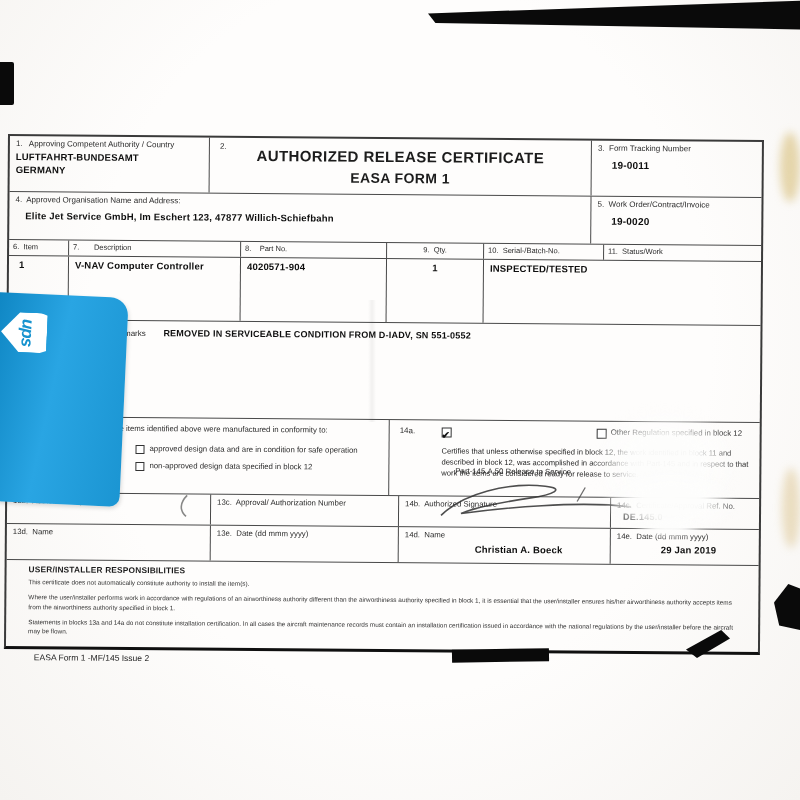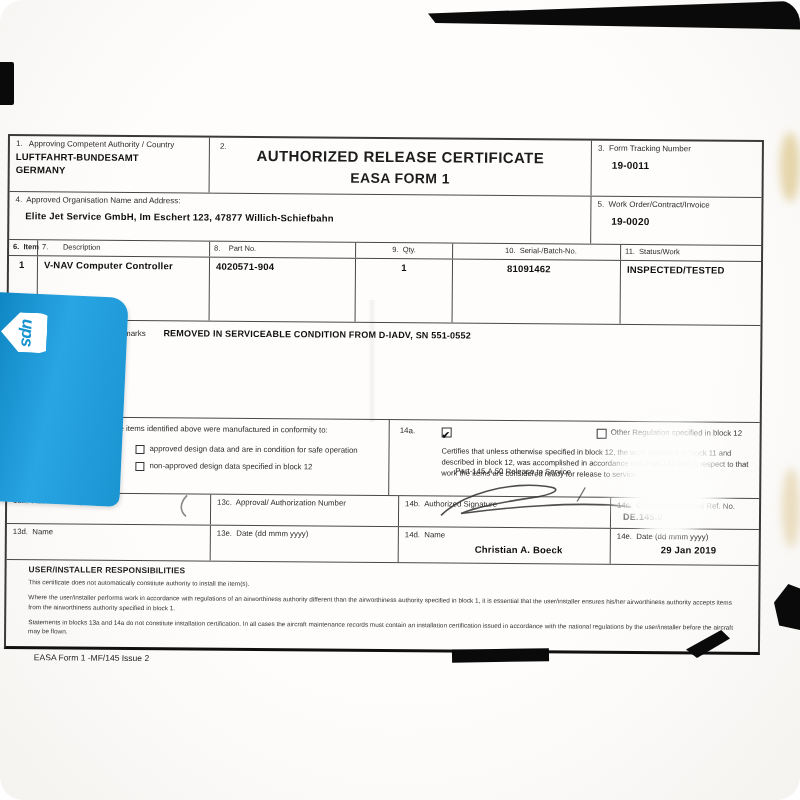--- a/index.html
+++ b/index.html
@@ -1,31 +1,31 @@
 <!DOCTYPE html>
 <html><head>
 <meta charset="utf-8">
 <style>
   html,body{margin:0;padding:0;}
   .page{position:relative;width:800px;height:800px;overflow:hidden;
         background:radial-gradient(ellipse at 50% 42%, #fefdfc 55%, #f5f3f0 100%);
-        font-family:"Liberation Sans", sans-serif;color:#1c1c1c;border-radius:23px;}
+        font-family:"Liberation Sans", sans-serif;color:#1c1c1c;}
   .document{position:absolute;left:8px;top:134px;width:752px;transform:rotate(.45deg);transform-origin:top left;}
   .form{position:relative;width:752px;border:2px solid #3a3a3a;border-bottom:3px solid #101010;background:rgba(255,255,255,0);}
   .row{display:flex;border-bottom:1.5px solid #484848;box-sizing:border-box;}
   .row:last-child{border-bottom:none;}
   .box{position:relative;border-right:1.5px solid #484848;box-sizing:border-box;padding:3px 6px;overflow:visible;}
   .box:last-child{border-right:none;}
   .grow{flex:1;}
   .lbl{font-size:8px;color:#2a2a2a;white-space:pre;}
   .lbl-sm{font-size:7.8px;color:#2a2a2a;white-space:pre;}
   .val{font-weight:bold;font-size:9.5px;color:#0e0e0e;letter-spacing:.2px;}
   .r1{height:56px;} .r2{height:48px;} .r3{height:16px;} .r4{height:64px;} .r5{height:97px;}
   .r6{height:76px;} .r7{height:31px;} .r8{height:36px;} .r9{height:86px;}
-  .c1{width:29px;font-weight:bold;} .c2{width:172px;} .c3{width:146px;} .c4{width:97px;text-align:center;} .c5{width:120px;margin-left:48px;}
+  .c1{width:60px;} .c2{width:172px;} .c3{width:146px;} .c4{width:97px;text-align:center;} .c5{width:120px;}
   .w200{width:200px;} .w170{width:170px;} .w382{width:382px;} .w204{width:204px;} .w188{width:188px;} .w212{width:212px;}
   .hdr-cell{padding:2px 4px;font-size:7.5px;}
   .title-wrap{text-align:center;}
   .block2-num{position:absolute;left:10px;top:4px;font-size:8px;}
   .title1{margin-top:6px;font-size:15px;font-weight:bold;letter-spacing:.4px;}
   .title2{margin-top:5px;font-size:14px;font-weight:bold;letter-spacing:.4px;}
   .auth-val{margin-top:3px;line-height:1.35;}
   .track-val{margin:7px 0 0 14px;font-size:10px;}
   .org-val{margin:6px 0 0 10px;}
   .abs{position:absolute;}
@@ -108,21 +108,20 @@
         <div class="box c4 hdr-cell lbl">9.  Qty.</div>
         <div class="box c5 hdr-cell lbl">10.  Serial-/Batch-No.</div>
         <div class="box grow hdr-cell lbl">11.  Status/Work</div>
       </div>
 
       <div class="row r4">
         <div class="box c1 val" style="padding-left:10px;">1</div>
         <div class="box c2 val">V-NAV Computer Controller</div>
         <div class="box c3 val">4020571-904</div>
         <div class="box c4 val">1</div>
-        <div class="box c5 val">81091462</div>
         <div class="box grow val">INSPECTED/TESTED</div>
       </div>
 
       <div class="row r5">
         <div class="box grow">
           <div class="lbl abs" style="left:92px;top:8px;">12. Remarks</div>
           <div class="val abs" style="left:155px;top:7px;font-size:9px;">REMOVED IN SERVICEABLE CONDITION FROM D-IADV, SN 551-0552</div>
         </div>
       </div>
 

